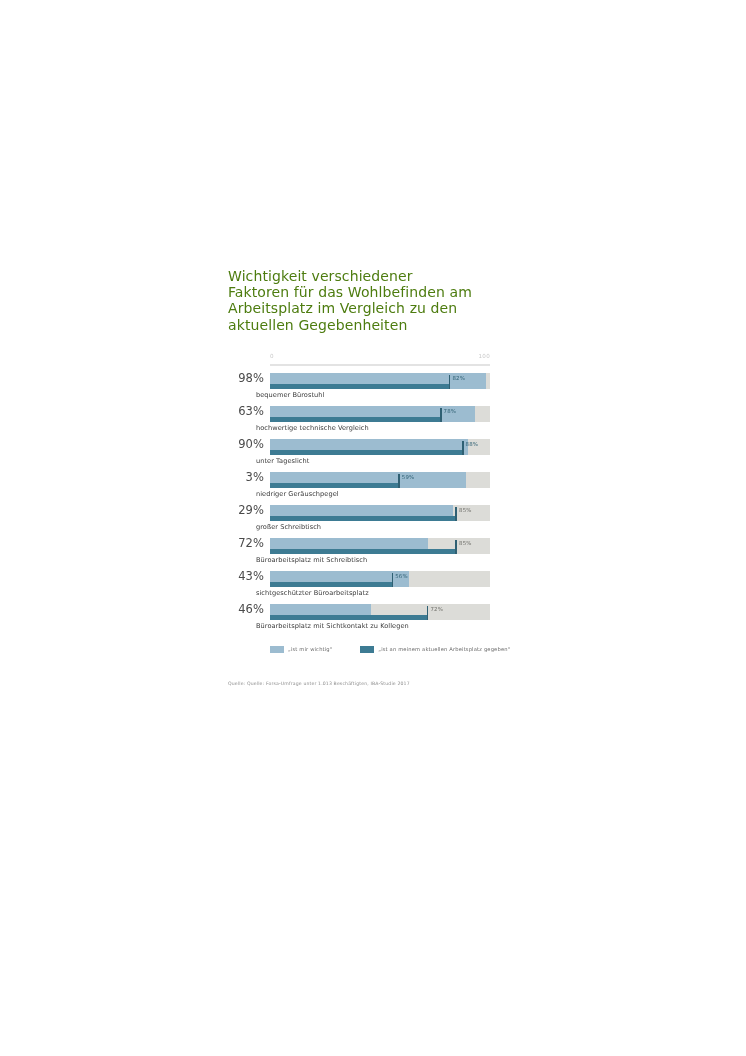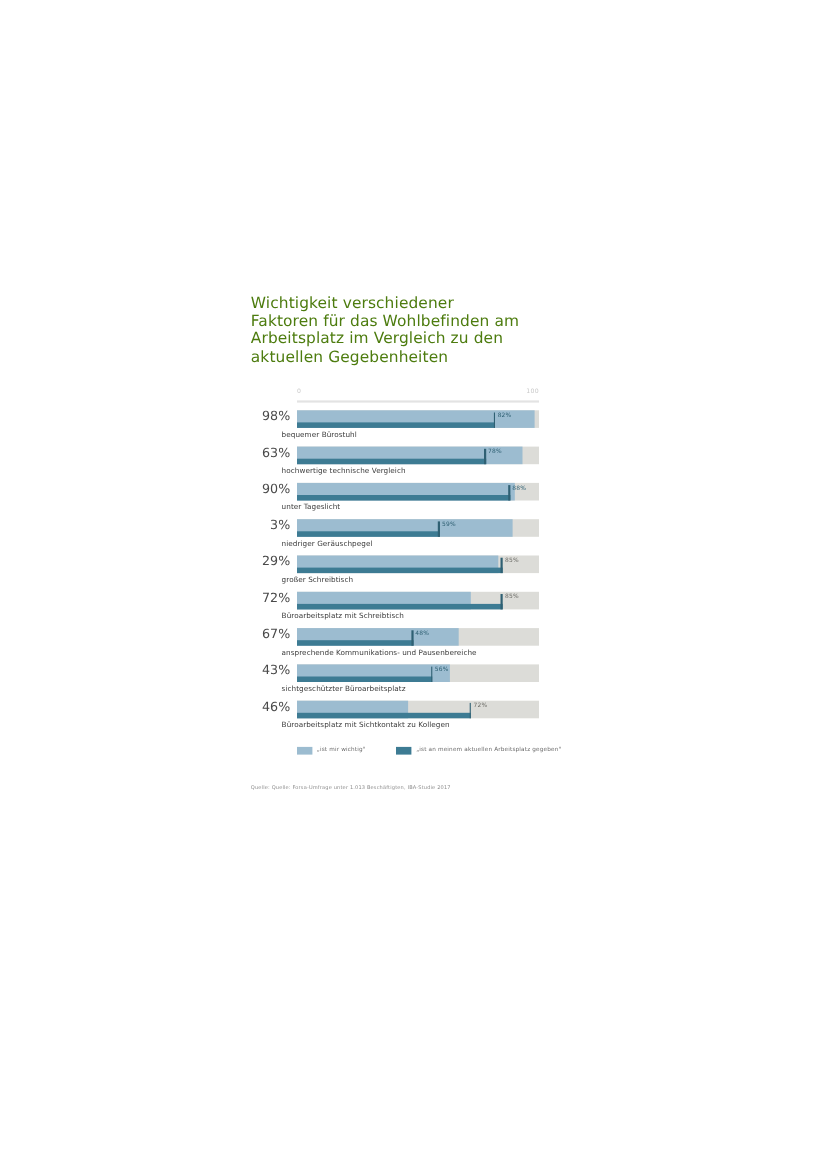--- a/index.html
+++ b/index.html
@@ -234,31 +234,20 @@
       <div class="row">
         <div class="row-value">72%</div>
         <div class="bars">
           <div class="track"></div>
           <div class="bar-important" style="width: 72%;"></div>
           <div class="bar-actual" style="width: 85%;"></div>
           <div class="actual-tick" style="left: calc(85% - 1.6px);"></div>
           <div class="actual-label outside" style="left: calc(85% + 2px);">85%</div>
         </div>
         <div class="row-label">Büroarbeitsplatz mit Schreibtisch</div>
-      </div>
-      <div class="row">
-        <div class="row-value">67%</div>
-        <div class="bars">
-          <div class="track"></div>
-          <div class="bar-important" style="width: 67%;"></div>
-          <div class="bar-actual" style="width: 48%;"></div>
-          <div class="actual-tick" style="left: calc(48% - 1.6px);"></div>
-          <div class="actual-label inside" style="left: calc(48% + 2px);">48%</div>
-        </div>
-        <div class="row-label">ansprechende Kommunikations- und Pausenbereiche</div>
       </div>
       <div class="row">
         <div class="row-value">43%</div>
         <div class="bars">
           <div class="track"></div>
           <div class="bar-important" style="width: 63%;"></div>
           <div class="bar-actual" style="width: 56%;"></div>
           <div class="actual-tick" style="left: calc(56% - 1.6px);"></div>
           <div class="actual-label inside" style="left: calc(56% + 2px);">56%</div>
         </div>

